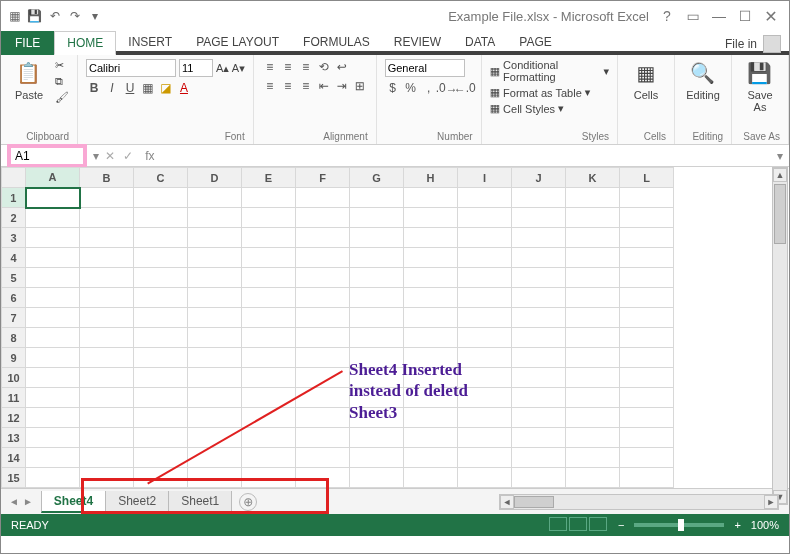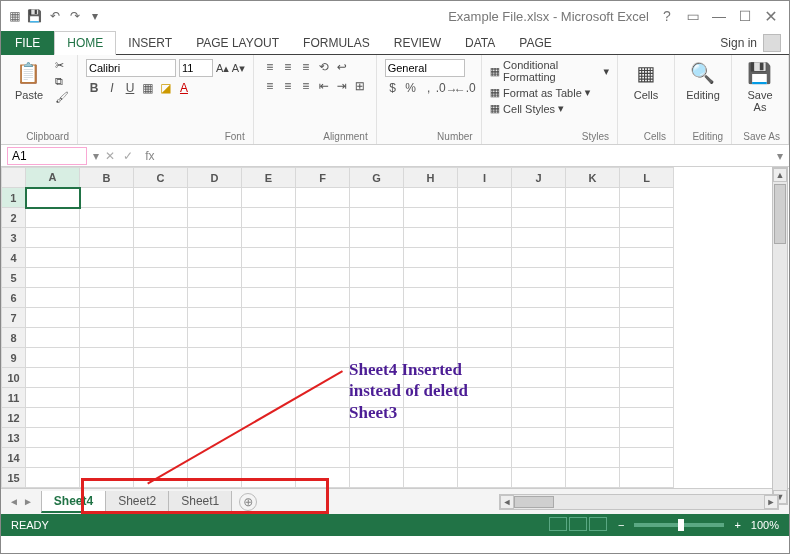--- a/index.html
+++ b/index.html
@@ -8,21 +8,21 @@
 
 .titlebar { height: 30px; background: #fff; display: flex; align-items: center; }
 .qat { display: flex; align-items: center; gap: 4px; padding: 0 6px; }
 .qat .cell-icon { width:16px; height:16px; display:inline-flex; align-items:center; justify-content:center; font-size:12px; color:#666; }
 .title-text { flex: 1; text-align: right; color: #777; font-size: 13px; }
 .wincontrols { display: flex; align-items: center; gap: 2px; padding: 0 6px; }
 .wincontrols span { width: 24px; height: 24px; display: inline-flex; align-items: center; justify-content: center; color: #777; font-size: 14px; }
 .wincontrols .x { font-size: 16px; }
 
 
-.ribbon-tabs { height: 24px; display:flex; align-items:center; border-bottom:1px solid #404040; }
+.ribbon-tabs { height: 24px; display:flex; align-items:flex-start; border-bottom:4px solid #404040; }
 .ribbon-tabs .tab { padding: 4px 12px; font-size:12px; color:#444; cursor:pointer; }
 .ribbon-tabs .tab.file { background:#217346; color:#fff; padding:5px 14px; }
 .ribbon-tabs .tab.active { color:#217346; border:1px solid #ccc; border-bottom:1px solid #fff; margin-bottom:-1px; background:#fff;}
 .signin { margin-left:auto; padding:4px 8px; color:#444; display:flex; align-items:center; gap:6px;}
 .avatar { width:18px; height:18px; background:#dcdcdc; border:1px solid #bbb;}
 
 
 .ribbon { height: 90px; background:#fafafa; border-bottom:1px solid #d0d0d0; display:flex; }
 .group { border-right:1px solid #e2e2e2; padding:4px 8px 2px 8px; display:flex; flex-direction:column; justify-content:space-between; }
 .group-label { text-align:right; font-size:10px; color:#777; padding-top:2px;}
@@ -34,21 +34,21 @@
 .stacked span, .stacked select, .stacked .row { font-size:11px; color:#444; display:flex; align-items:center; gap:3px;}
 .sel { border:1px solid #c0c0c0; background:#fff; height:18px; font-size:11px; padding:0 2px;}
 .sel.font { width:90px;}
 .sel.size { width:34px;}
 .sel.num { width:80px;}
 .iconrow span { width:16px; height:16px; display:inline-flex; align-items:center; justify-content:center; color:#555; font-size:12px;}
 .iconrow { display:flex; gap:2px;}
 
 
 .formula-row { height:22px; display:flex; align-items:center; border-bottom:1px solid #d0d0d0; }
-.namebox { width:80px; border:1px solid #f9a8d4; margin:0 6px; padding:1px 4px; font-size:12px;}
+.namebox { width:80px; border:4px solid #f9a8d4; margin:0 6px; padding:1px 4px; font-size:12px;}
 .fx { padding:0 6px; color:#888;}
 .formula-input { flex:1; border:none; height:20px; padding:0 4px; font-size:12px;}
 .fbtns { display:flex; gap:8px; color:#aaa; padding:0 6px;}
 
 
 .grid-area { position:relative; }
 .grid { border-collapse:collapse; table-layout:fixed; }
 .grid th, .grid td { border:1px solid #d8d8d8; font-size:11px; color:#555; overflow:hidden; }
 .grid th.rowhdr { width:24px; background:#f0f0f0; text-align:center; height:20px;}
 .grid th.colhdr { background:#f0f0f0; text-align:center; height:20px; width:54px;}
@@ -112,21 +112,21 @@
 <div class="ribbon-tabs">
   <div class="tab file">FILE</div>
   <div class="tab active">HOME</div>
   <div class="tab">INSERT</div>
   <div class="tab">PAGE LAYOUT</div>
   <div class="tab">FORMULAS</div>
   <div class="tab">REVIEW</div>
   <div class="tab">DATA</div>
   <div class="tab">PAGE</div>
   <div class="signin">
-    <span>Sign in</span>
+    <span>File in</span>
     <span class="avatar"></span>
   </div>
 </div>
 
 <div class="ribbon">
   <div class="group">
     <div class="group-body">
       <div class="bigbtn">
         <div class="ico">📋</div>
         <div class="lbl">Paste</div>

